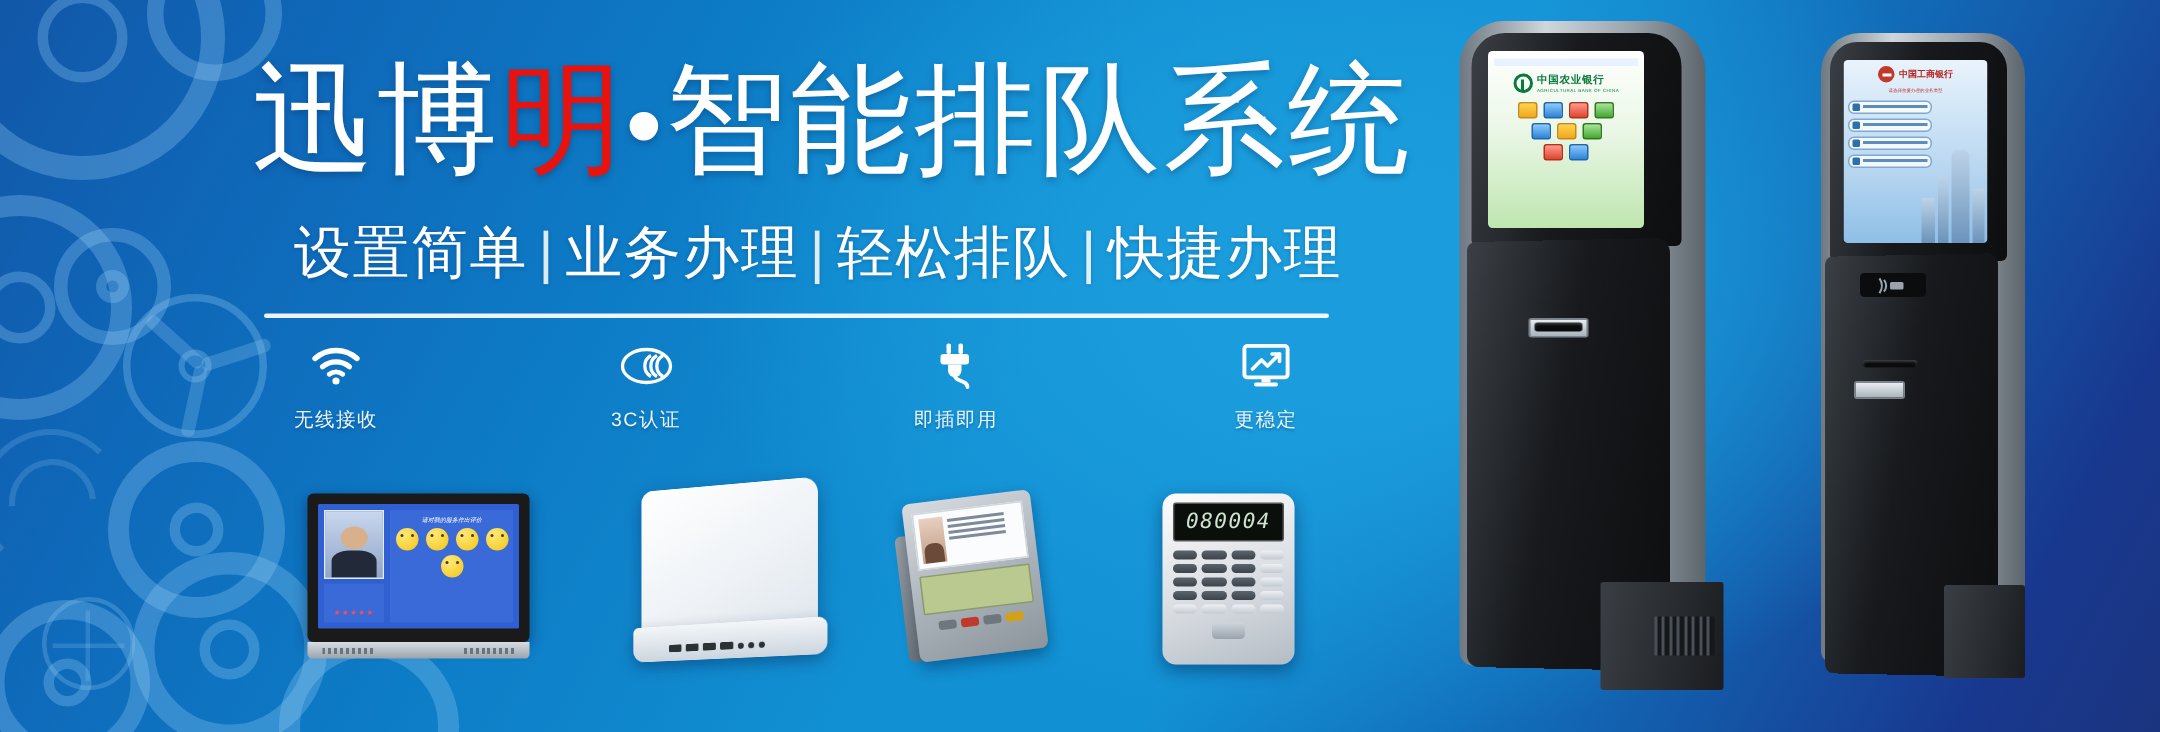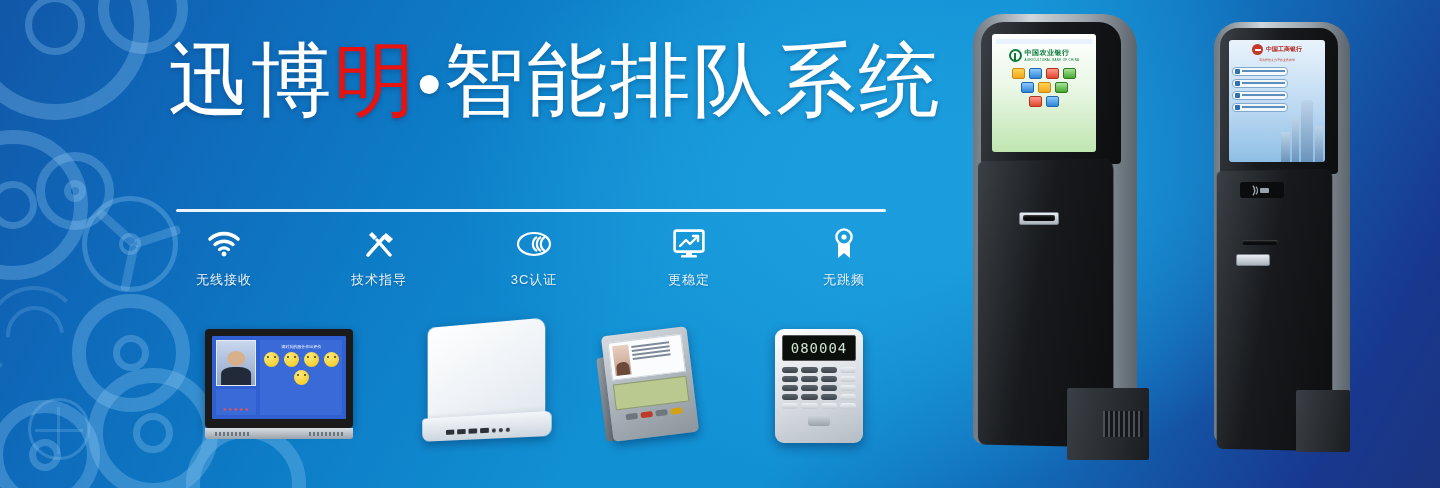--- a/index.html
+++ b/index.html
@@ -75,21 +75,21 @@
   .feature { width:96px; text-align:center; }
   .feature .glyph {
     height:36px; display:flex; align-items:center; justify-content:center;
   }
   .feature .flabel {
     margin-top:9px; font-size:13px; color:#eaf6ff; letter-spacing:1px;
     text-shadow:0 1px 2px rgba(0,40,90,.35);
   }
   svg { display:block; }
   
-  .products { position:absolute; left:0; top:315px; width:900px; height:150px; }
+  .products { position:absolute; left:0; top:315px; width:900px; height:150px;font-style:italic; }
   .prod { position:absolute; }
   
   #prod-monitor { left:205px; top:14px; width:148px; height:118px; }
   .mon-body {
     position:absolute; left:0; top:0; width:148px; height:99px;
     background:#1a1a1a; border-radius:4px; padding:7px 7px 9px;
     box-shadow:0 3px 9px rgba(0,20,60,.45);
   }
   .mon-screen {
     width:100%; height:100%; background:#2f5fd0; border-radius:1px;
@@ -357,86 +357,80 @@
       <div class="ring" style="border-width:11px;"></div>
     </div>
   </div>
 
   <div class="content">
 
     <div class="title">
       <span>迅博</span><span class="accent">明</span><span class="dot">•</span><span>智能排队系统</span>
     </div>
 
+    <div class="subtitle">
+      <span>设置简单</span><span class="sep">|</span><span>业务办理</span><span class="sep">|</span><span>轻松排队</span><span class="sep">|</span><span>快捷办理</span>
+    </div>
 
     <div class="divider"></div>
 
     <div class="features">
 
       <div class="feature">
         <div class="glyph">
           <svg width="34" height="26" viewBox="0 0 34 26">
             <path d="M3 8 A21 21 0 0 1 31 8" stroke="#fff" stroke-width="3.6" fill="none" stroke-linecap="round"></path>
             <path d="M8 13.5 A14 14 0 0 1 26 13.5" stroke="#fff" stroke-width="3.4" fill="none" stroke-linecap="round"></path>
             <path d="M12.5 18.5 A7.5 7.5 0 0 1 21.5 18.5" stroke="#fff" stroke-width="3.2" fill="none" stroke-linecap="round"></path>
             <circle cx="17" cy="23" r="2.4" fill="#fff"></circle>
           </svg>
         </div>
         <div class="flabel">无线接收</div>
       </div>
 
-      <div class="feature">
-        <div class="glyph">
-          <svg width="30" height="30" viewBox="0 0 30 30">
-            <path d="M4 26 L20 8" stroke="#fff" stroke-width="3.4" stroke-linecap="round"></path>
-            <path d="M22 4 L29 10 L25 14 L18 8 Z" fill="#fff"></path>
-            <path d="M26 26 L13 11" stroke="#fff" stroke-width="3.4" stroke-linecap="round"></path>
-            <path d="M8 3 L13 8 L10 11 L5 6 Z" fill="#fff"></path>
-          </svg>
-        </div>
-        <div class="flabel">技术指导</div>
-      </div>
 
       <div class="feature">
         <div class="glyph">
           <svg width="36" height="26" viewBox="0 0 36 26">
             <ellipse cx="18" cy="13" rx="16" ry="11" stroke="#fff" stroke-width="2.2" fill="none"></ellipse>
             <path d="M21 6 A8 8 0 0 0 21 20" stroke="#fff" stroke-width="2.2" fill="none"></path>
             <path d="M25 6 A8 8 0 0 0 25 20" stroke="#fff" stroke-width="2.2" fill="none"></path>
             <path d="M29 6 A8 8 0 0 0 29 20" stroke="#fff" stroke-width="2.2" fill="none"></path>
           </svg>
         </div>
         <div class="flabel">3C认证</div>
       </div>
 
+      <div class="feature">
+        <div class="glyph">
+          <svg width="26" height="32" viewBox="0 0 26 32">
+            <rect x="7" y="1" width="3" height="7" fill="#fff" rx="1.2"></rect>
+            <rect x="15" y="1" width="3" height="7" fill="#fff" rx="1.2"></rect>
+            <rect x="3" y="8" width="19" height="7" rx="2" fill="#fff"></rect>
+            <path d="M8 15 L8 19 A4.5 4.5 0 0 0 17 19 L17 15" fill="#fff"></path>
+            <path d="M12.5 22 C12.5 27 21 25 21 30" stroke="#fff" stroke-width="2.6" fill="none" stroke-linecap="round"></path>
+          </svg>
+        </div>
+        <div class="flabel">即插即用</div>
+      </div>
 
 
       <div class="feature">
         <div class="glyph">
           <svg width="32" height="30" viewBox="0 0 32 30">
             <rect x="1.6" y="1.6" width="28.8" height="21" rx="2" stroke="#fff" stroke-width="2.6" fill="none"></rect>
             <path d="M7 17 L13 11 L17 15 L25 7" stroke="#fff" stroke-width="2.4" fill="none" stroke-linecap="round" stroke-linejoin="round"></path>
             <path d="M20 7 L25 7 L25 12" stroke="#fff" stroke-width="2.4" fill="none" stroke-linecap="round" stroke-linejoin="round"></path>
             <rect x="13" y="23" width="6" height="3" fill="#fff"></rect>
             <rect x="8" y="26" width="16" height="2.6" rx="1.2" fill="#fff"></rect>
           </svg>
         </div>
         <div class="flabel">更稳定</div>
       </div>
 
-      <div class="feature">
-        <div class="glyph">
-          <svg width="24" height="32" viewBox="0 0 24 32">
-            <circle cx="12" cy="9" r="7.6" stroke="#fff" stroke-width="2.4" fill="none"></circle>
-            <circle cx="12" cy="9" r="2.6" fill="#fff"></circle>
-            <path d="M6 16 L6 30 L12 25 L18 30 L18 16" fill="#fff"></path>
-          </svg>
-        </div>
-        <div class="flabel">无跳频</div>
-      </div>
 
     </div>
   </div>
 
   <div class="products">
 
     <div class="prod" id="prod-monitor">
       <div class="mon-body">
         <div class="mon-screen">
           <div class="mon-left">

